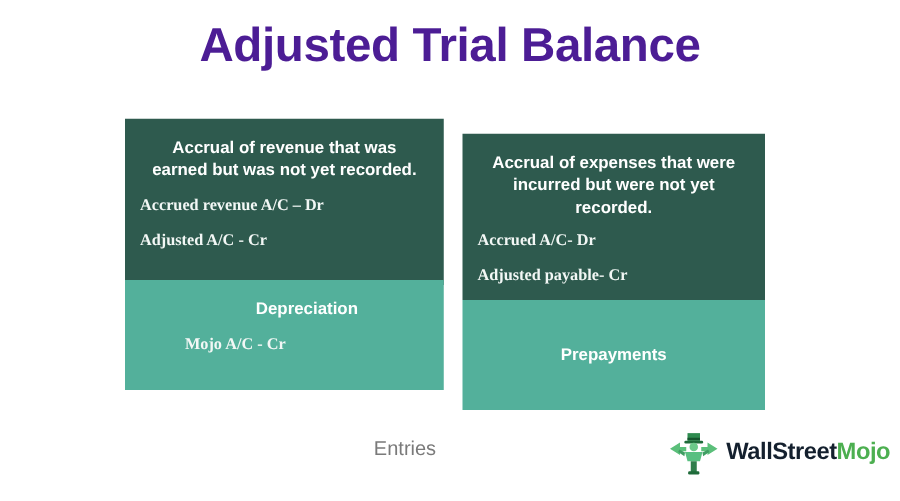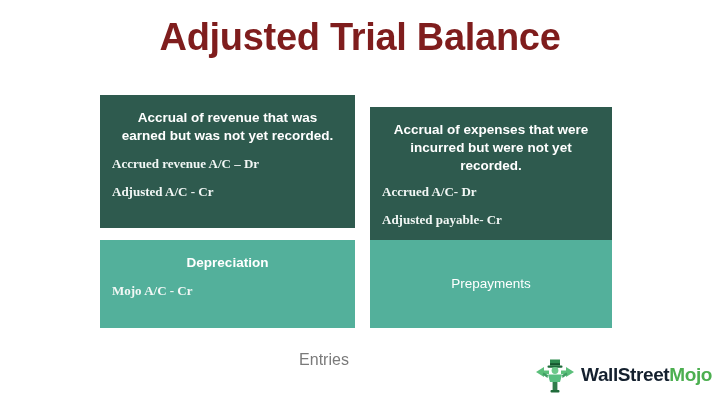--- a/index.html
+++ b/index.html
@@ -24,21 +24,21 @@
 
   
   .title {
     position: absolute;
     left: 0;
     top: 14px;
     width: 720px;
     text-align: center;
     font-size: 38px;
     font-weight: bold;
-    color: #7f1d1d;
+    color: #4c1d95;
     letter-spacing: -0.3px;
     line-height: 46px;
     white-space: nowrap;
   }
 
   
   .boxes {
     position: absolute;
     left: 100px;
     top: 95px;
@@ -56,21 +56,21 @@
 
   .box.dark {
     background: #2e5a4e;
   }
   .box.light {
     background: #53b09b;
   }
 
   .box-tl { left: 0px;   top: 0px;   width: 255px; height: 133px; }
   .box-tr { left: 270px; top: 12px;   width: 242px; height: 133px; }
-  .box-bl { left: 0px;   top: 145px; width: 255px; height: 88px;  }
+  .box-bl { left: 0px;   top: 129px; width: 255px; height: 88px; padding-left: 36px;  }
   .box-br { left: 270px; top: 145px; width: 242px; height: 88px;  }
 
   .box-inner {
     padding: 14px 12px 10px 12px;
     box-sizing: border-box;
     height: 100%;
   }
   .box-inner.centered {
     display: flex;
     align-items: center;
@@ -99,21 +99,21 @@
     margin: 0 0 11px 0;
     color: #f2f7f5;
     font-family: Liberation Serif, serif;
   }
   .box-line:last-child {
     margin-bottom: 0;
   }
 
   .box-center-label {
     font-size: 13.5px;
-    font-weight: normal;
+    font-weight: bold;
     text-align: center;
     color: #ffffff;
     line-height: 18px;
   }
 
   
   .caption {
     position: absolute;
     left: 0;
     top: 350px;
@@ -121,21 +121,21 @@
     text-align: center;
     font-size: 16px;
     color: #7a7a7a;
     line-height: 20px;
   }
 
   
   .logo {
     position: absolute;
     right: 8px;
-    bottom: 6px;
+    bottom: 19px;
     height: 40px;
     display: flex;
     align-items: center;
     gap: 5px;
   }
   .logo-mark {
     width: 42px;
     height: 40px;
     flex: none;
     display: block;

